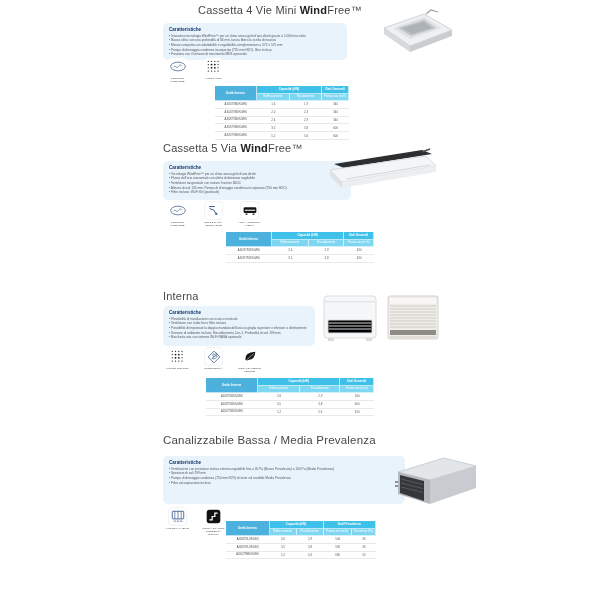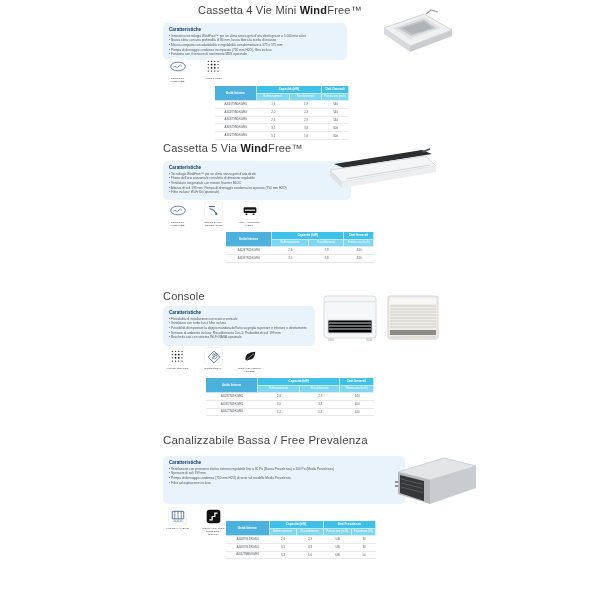--- a/index.html
+++ b/index.html
@@ -174,21 +174,21 @@
   <div class="hcell h-model">Unità Interna</div>
   <div class="hcell h-g h-g1">Capacità (kW)</div>
   <div class="hcell h-g h-g2">Dati Generali</div>
   <div class="hcell h-s s1">Raffrescamento</div>
   <div class="hcell h-s s2">Riscaldamento</div>
   <div class="hcell h-s s3">Portata aria (m³/h)</div>
   <div style="display:contents"><div style="display: contents;"><div class="tcell model">AJ026TN1DKG/EU</div><div class="tcell">2,6</div><div class="tcell">2,9</div><div class="tcell">430</div></div><div style="display: contents;"><div class="tcell model">AJ035TN1DKG/EU</div><div class="tcell">3,5</div><div class="tcell">3,8</div><div class="tcell">430</div></div></div>
 </div>
 
 <div class="abs sec-title" style="left:163px;top:290px;">
-  <span>Console</span><span class="tb"></span><span></span>
+  <span>Interna</span><span class="tb"></span><span></span>
 </div>
 
 <div class="abs features-box" style="left:163px;top:306px;width:152px;min-height:40px;">
   <div class="features-heading">Caratteristiche</div>
   <div>
       <div class="bullet">• Flessibilità di installazione con scarico verticale</div>
       <div class="bullet">• Ventilatore con turbo fan e filtro incluso</div>
       <div class="bullet">• Possibilità di impostare la doppia mandata dell'aria su griglia superiore e inferiore o direttamente</div>
       <div class="bullet">• Sensore di ambiente incluso; Riscaldamento 2-in-1; Profondità di soli 199 mm</div>
       <div class="bullet">• Bocchetta aria con sistema Wi-Fi NASA opzionale</div>
@@ -263,21 +263,21 @@
   <div class="hcell h-model">Unità Interna</div>
   <div class="hcell h-g h-g1">Capacità (kW)</div>
   <div class="hcell h-g h-g2">Dati Generali</div>
   <div class="hcell h-s s1">Raffrescamento</div>
   <div class="hcell h-s s2">Riscaldamento</div>
   <div class="hcell h-s s3">Portata aria (m³/h)</div>
   <div style="display:contents"><div style="display: contents;"><div class="tcell model">AJ026TNJDKG/EU</div><div class="tcell">2,6</div><div class="tcell">2,9</div><div class="tcell">540</div></div><div style="display: contents;"><div class="tcell model">AJ035TNJDKG/EU</div><div class="tcell">3,5</div><div class="tcell">3,8</div><div class="tcell">600</div></div><div style="display: contents;"><div class="tcell model">AJ052TNJDKG/EU</div><div class="tcell">5,2</div><div class="tcell">5,6</div><div class="tcell">610</div></div></div>
 </div>
 
 <div class="abs sec-title" style="left:163px;top:434px;font-size:11.5px;">
-  <span>Canalizzabile Bassa / Free Prevalenza</span><span class="tb"></span><span></span>
+  <span>Canalizzabile Bassa / Media Prevalenza</span><span class="tb"></span><span></span>
 </div>
 
 <div class="abs features-box" style="left:163px;top:456px;width:242px;min-height:48px;">
   <div class="features-heading">Caratteristiche</div>
   <div>
       <div class="bullet">• Ventilazione con pressione statica esterna regolabile fino a 30 Pa (Bassa Prevalenza) o 100 Pa (Media Prevalenza)</div>
       <div class="bullet">• Spessore di soli 199 mm</div>
       <div class="bullet">• Pompa di drenaggio condensa (750 mm H2O) di serie sul modello Media Prevalenza</div>
       <div class="bullet">• Filtro ad aspirazione incluso</div>
     </div>

